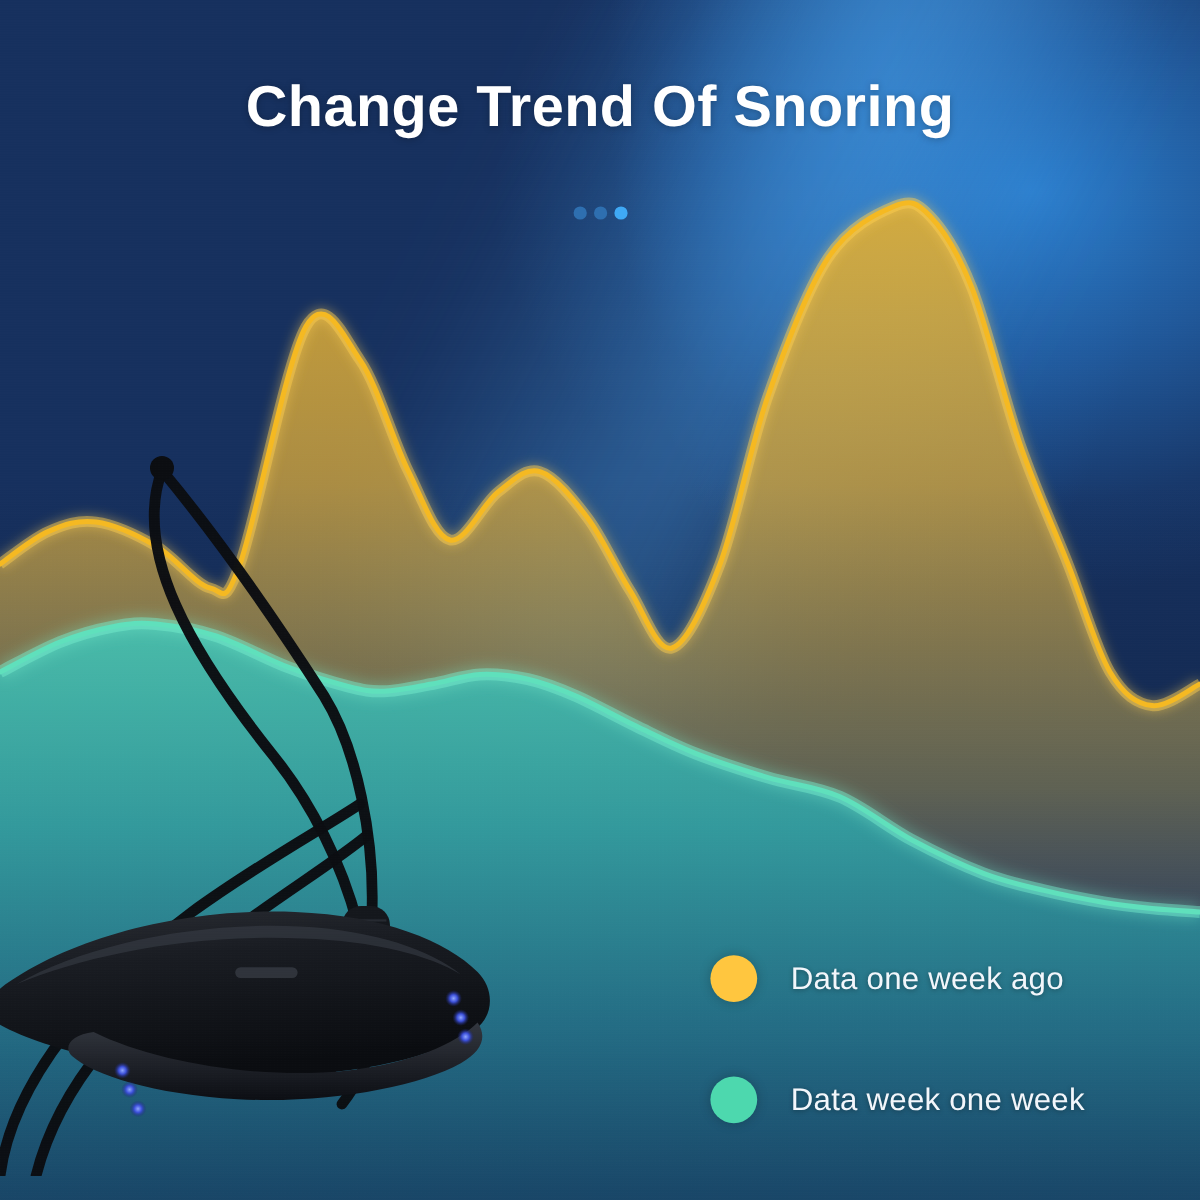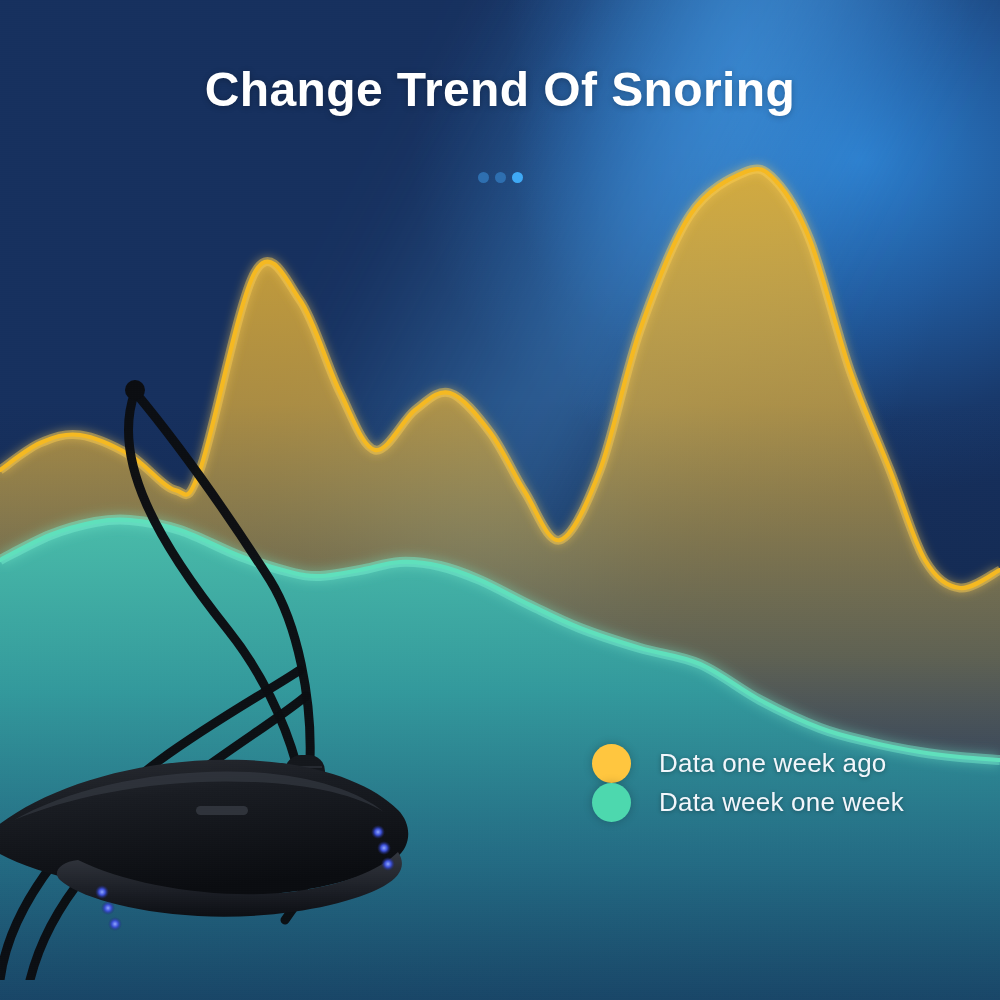--- a/index.html
+++ b/index.html
@@ -60,22 +60,22 @@
   }
   
   .dots{
     position:absolute;top:172px;left:0;width:100%;
     display:flex;justify-content:center;align-items:center;gap:6px;
   }
   .dot{width:11px;height:11px;border-radius:50%;}
   
   .legend{
     position:absolute;
-    left:592px;top:744px;
-    display:flex;flex-direction:column;
+    left:592px;top:796px;
+    display:flex;flex-direction:column;gap:62px;
   }
   .legend-row{display:flex;align-items:center;gap:28px;}
   .legend-swatch{
     width:39px;height:39px;border-radius:50%;
     flex:0 0 auto;
     box-shadow:0 0 10px rgba(0,0,0,.22);
   }
   .legend-label{
     color:#f2f6fb;
     font-size:26px;

